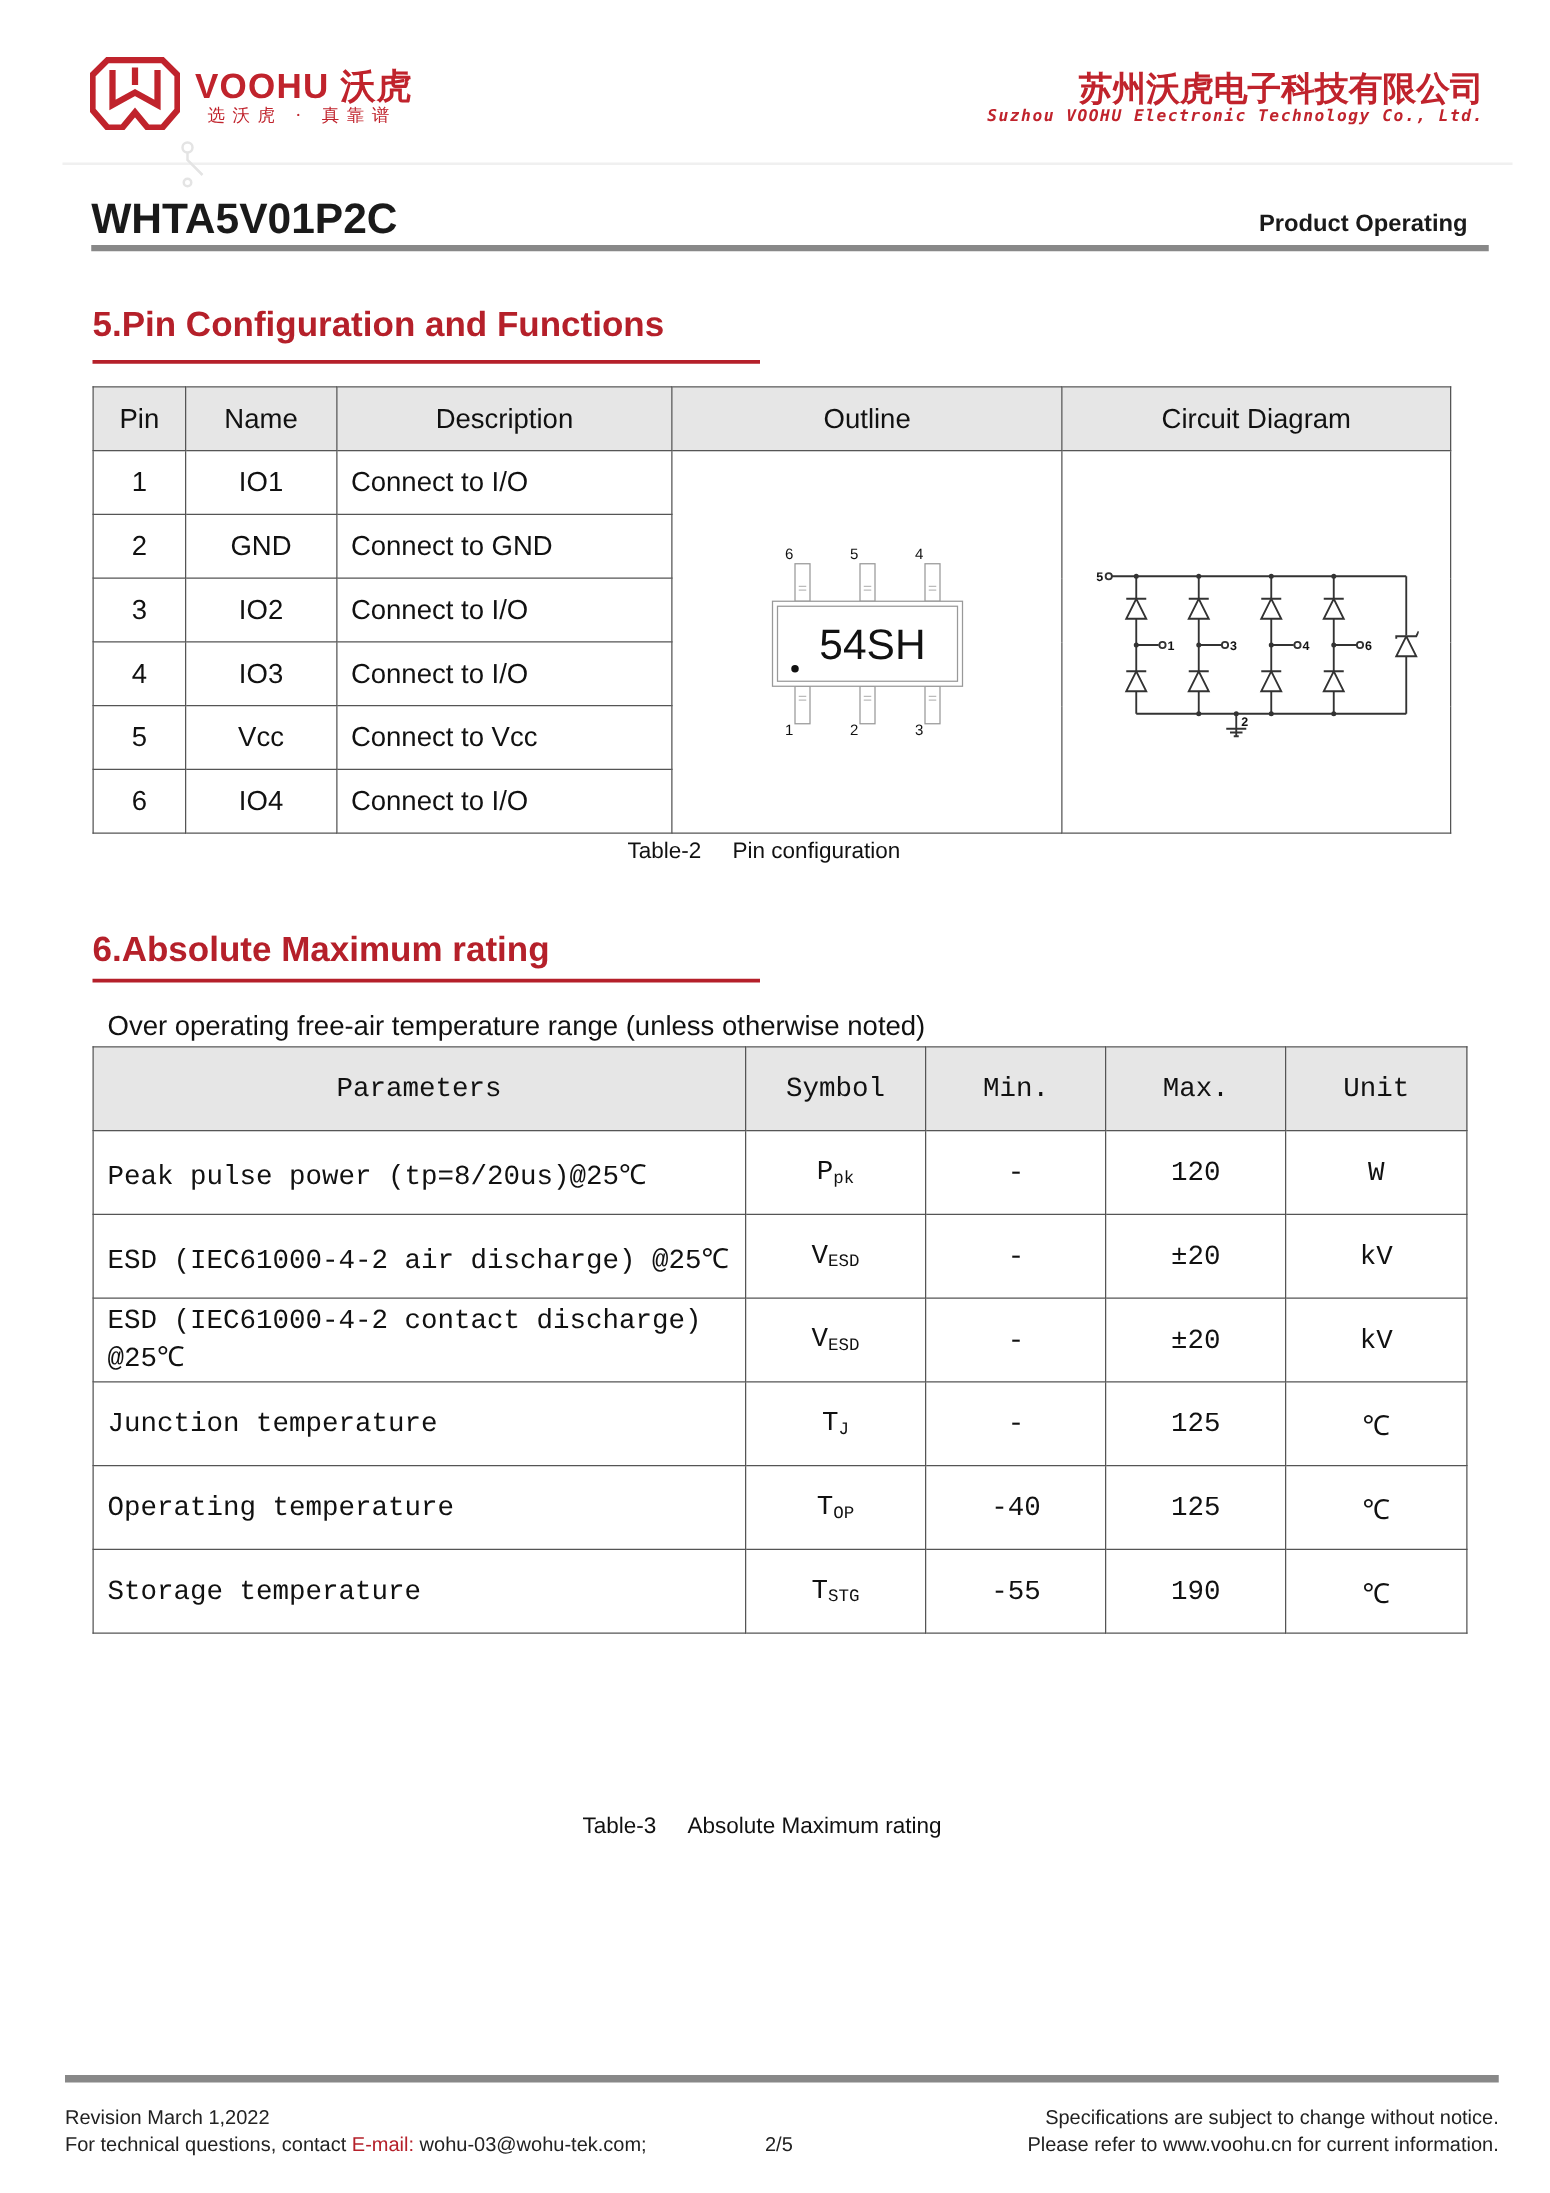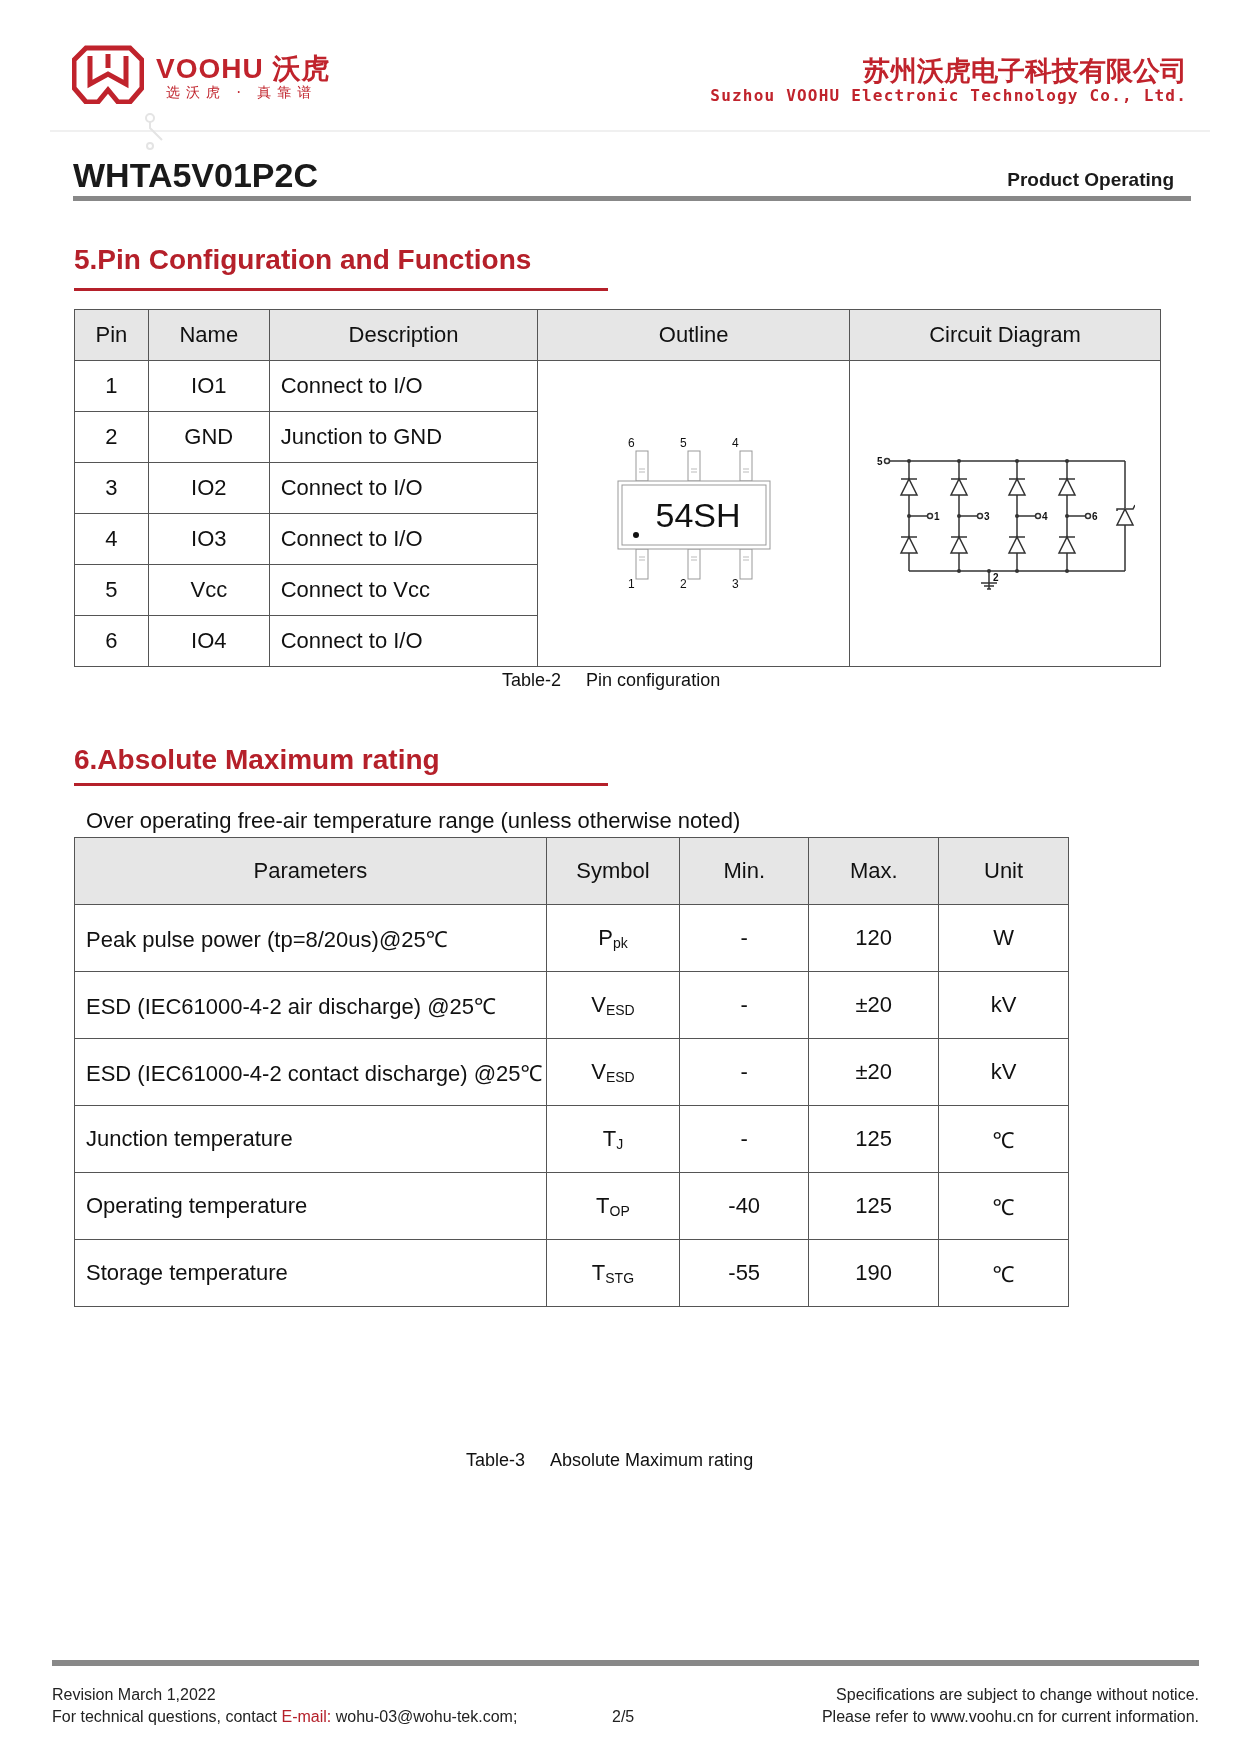--- a/index.html
+++ b/index.html
@@ -5,40 +5,40 @@
   html,body{margin:0;padding:0;background:#fff;}
   body{width:1240px;height:1754px;position:relative;overflow:hidden;font-family:"Liberation Sans",sans-serif;color:#111;}
   .abs{position:absolute;}
   
   #logo{left:72px;top:44px;width:250px;height:64px;}
   #logo-mark{left:0;top:0;width:72px;height:60px;}
   #logo-word{left:84px;top:6px;font-size:28px;font-weight:bold;color:#c0232c;letter-spacing:1px;white-space:nowrap;}
   #logo-slogan{left:94px;top:40px;font-size:14px;color:#c0232c;letter-spacing:6px;white-space:nowrap;font-family:"DejaVu Serif",serif;}
   #company{right:53px;top:56px;text-align:right;color:#c0232c;}
   #company-cn{font-size:27px;font-weight:bold;letter-spacing:0px;white-space:nowrap;line-height:30px;}
-  #company-en{font-size:16px;font-weight:bold;letter-spacing:1.2px;white-space:nowrap;font-family:"DejaVu Sans Mono",monospace;margin-top:0px;}
+  #company-en{font-size:13px;font-weight:bold;letter-spacing:1.2px;white-space:nowrap;font-family:"DejaVu Sans Mono",monospace;margin-top:0px;font-style:italic;}
   #header-rule{left:50px;top:130px;width:1160px;height:2px;background:#f0f0f0;}
   #header-deco{left:136px;top:112px;width:30px;height:40px;}
   #doc-title{left:73px;top:156px;font-size:34px;font-weight:bold;color:#1a1a1a;}
   #doc-type{right:66px;top:169px;font-size:19px;font-weight:bold;color:#1a1a1a;}
   #title-rule{left:73px;top:196px;width:1118px;height:5px;background:#888;}
   
   .sec-title{left:74px;font-size:28px;font-weight:bold;color:#b5202a;white-space:nowrap;}
   .sec-rule{left:74px;width:534px;height:3px;background:#b5202a;}
   
   table{border-collapse:collapse;position:absolute;padding-left:20px;}
   td,th{border:1.5px solid #555;font-weight:normal;font-size:22px;color:#111;}
   th{background:#e6e6e6;}
   #pin-table{left:74px;top:309px;width:1087px;}
   #pin-table th{height:48px;text-align:center;}
   #pin-table td{height:48px;}
   .c{text-align:center;}
   .l{text-align:left;padding-left:11px;}
   .caption{font-size:18px;color:#111;white-space:nowrap;}
-  #abs-table{left:74px;top:837px;width:995px;}
+  #abs-table{left:74px;top:837px;width:1100px;font-family:Liberation Mono, monospace;}
   #abs-table th{height:64px;text-align:center;}
   #abs-table td{height:64px;}
   sub{font-size:14px;vertical-align:-3px;}
   #note{left:86px;top:808px;font-size:22px;color:#111;white-space:nowrap;}
   
   #footer-rule{left:52px;top:1660px;width:1147px;height:6px;background:#888;}
   .foot{font-size:16px;color:#222;white-space:nowrap;}
   #rev{left:52px;top:1686px;}
   #tech{left:52px;top:1708px;}
   #email-label{color:#b5202a;}
@@ -211,21 +211,21 @@
           <text x="109" y="89" font-size="10" font-weight="bold" fill="#111">3</text>
           <text x="167" y="89" font-size="10" font-weight="bold" fill="#111">4</text>
           <text x="217" y="89" font-size="10" font-weight="bold" fill="#111">6</text>
           <text x="118" y="150" font-size="10" font-weight="bold" fill="#111">2</text>
         </svg>
       </td>
     </tr>
     <tr>
       <td class="c">2</td>
       <td class="c">GND</td>
-      <td class="l">Junction to GND</td>
+      <td class="l">Connect to GND</td>
     </tr>
     <tr>
       <td class="c">3</td>
       <td class="c">IO2</td>
       <td class="l">Connect to I/O</td>
     </tr>
     <tr>
       <td class="c">4</td>
       <td class="c">IO3</td>
       <td class="l">Connect to I/O</td>

